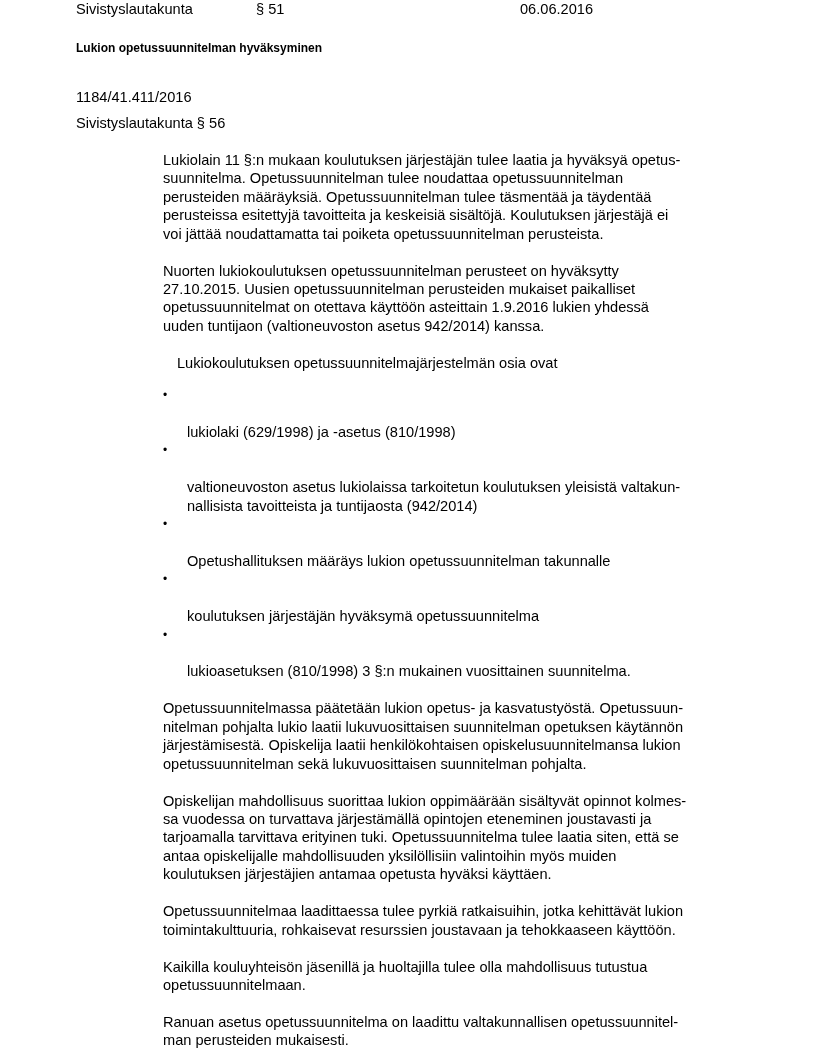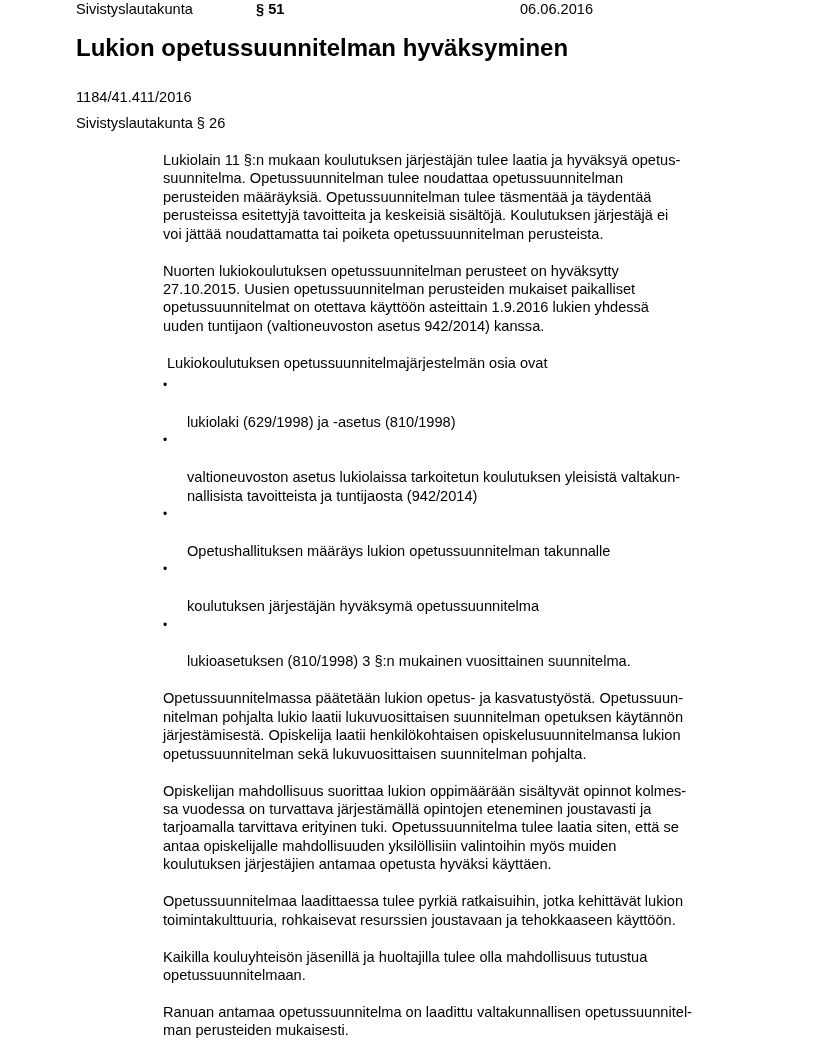--- a/index.html
+++ b/index.html
@@ -24,28 +24,28 @@
       width: 700px;
       height: 18px;
     }
     .header-row span {
       position: absolute;
       top: 0;
       white-space: nowrap;
       text-align: right;
     }
     .h-board { left: 0; }
-    .h-section { left: 180px; font-weight: bold; }
+    .h-section { left: 180px; }
     .h-date { left: 444px; }
     .title {
       position: absolute;
       top: 37px;
       left: 76px;
       font-weight: bold;
-      font-size: 24px;
+      font-size: 12px;
       line-height: 22px;
       white-space: nowrap;
     }
     .diary-no {
       position: absolute;
       top: 88px;
       left: 76px;
       white-space: nowrap;
     }
     .section-ref {
@@ -58,21 +58,21 @@
       position: absolute;
       top: 151px;
       left: 163px;
       width: 580px;
     }
     .body-text p {
       margin: 0 0 18.6px 0;
       white-space: pre-line;
     }
     .body-text .list-intro {
-      margin: 4px;
+      margin: 14px;
     }
     .body-text ul {
       list-style: none;
       margin: 0 0 18.6px 0;
       padding: 0;
     }
     .body-text li {
       position: relative;
       padding-left: 24px;
       white-space: pre-line;
@@ -90,21 +90,21 @@
 <div class="header-row">
   <span class="h-board">Sivistyslautakunta</span>
   <span class="h-section">§ 51</span>
   <span class="h-date">06.06.2016</span>
 </div>
 
 <div class="title">Lukion opetussuunnitelman hyväksyminen</div>
 
 <div class="diary-no">1184/41.411/2016</div>
 
-<div class="section-ref">Sivistyslautakunta § 26</div>
+<div class="section-ref">Sivistyslautakunta § 56</div>
 
 <div class="body-text">
   <p>Lukiolain 11 §:n mukaan koulutuksen järjestäjän tulee laatia ja hyväksyä opetus-
 suunnitelma. Opetussuunnitelman tulee noudattaa opetussuunnitelman
 perusteiden määräyksiä. Opetussuunnitelman tulee täsmentää ja täydentää
 perusteissa esitettyjä tavoitteita ja keskeisiä sisältöjä. Koulutuksen järjestäjä ei
 voi jättää noudattamatta tai poiketa opetussuunnitelman perusteista.</p>
   <p>Nuorten lukiokoulutuksen opetussuunnitelman perusteet on hyväksytty
 27.10.2015. Uusien opetussuunnitelman perusteiden mukaiset paikalliset
 opetussuunnitelmat on otettava käyttöön asteittain 1.9.2016 lukien yhdessä
@@ -141,20 +141,20 @@
 opetussuunnitelman sekä lukuvuosittaisen suunnitelman pohjalta.</p>
   <p>Opiskelijan mahdollisuus suorittaa lukion oppimäärään sisältyvät opinnot kolmes-
 sa vuodessa on turvattava järjestämällä opintojen eteneminen joustavasti ja
 tarjoamalla tarvittava erityinen tuki. Opetussuunnitelma tulee laatia siten, että se
 antaa opiskelijalle mahdollisuuden yksilöllisiin valintoihin myös muiden
 koulutuksen järjestäjien antamaa opetusta hyväksi käyttäen.</p>
   <p>Opetussuunnitelmaa laadittaessa tulee pyrkiä ratkaisuihin, jotka kehittävät lukion
 toimintakulttuuria, rohkaisevat resurssien joustavaan ja tehokkaaseen käyttöön.</p>
   <p>Kaikilla kouluyhteisön jäsenillä ja huoltajilla tulee olla mahdollisuus tutustua
 opetussuunnitelmaan.</p>
-  <p>Ranuan antamaa opetussuunnitelma on laadittu valtakunnallisen opetussuunnitel-
+  <p>Ranuan asetus opetussuunnitelma on laadittu valtakunnallisen opetussuunnitel-
 man perusteiden mukaisesti.</p>
   <p>Lukion opettajakunta esittää 1.6.2016  pitämässään kokouksessa § 4 sivistyslau-
 takunnalle hyväksyttäväksi uusi lukion opetussuunnitelma nykyisessä
 muodossaan. Opetussuunnitelma tulee voimaan 1. vuosikurssin osalta 1.8.2016,
 2. ja 3. vuosikurssi jatkavat vanhan ops:n mukaan.</p>
 
 </div>
 
 </body></html>

